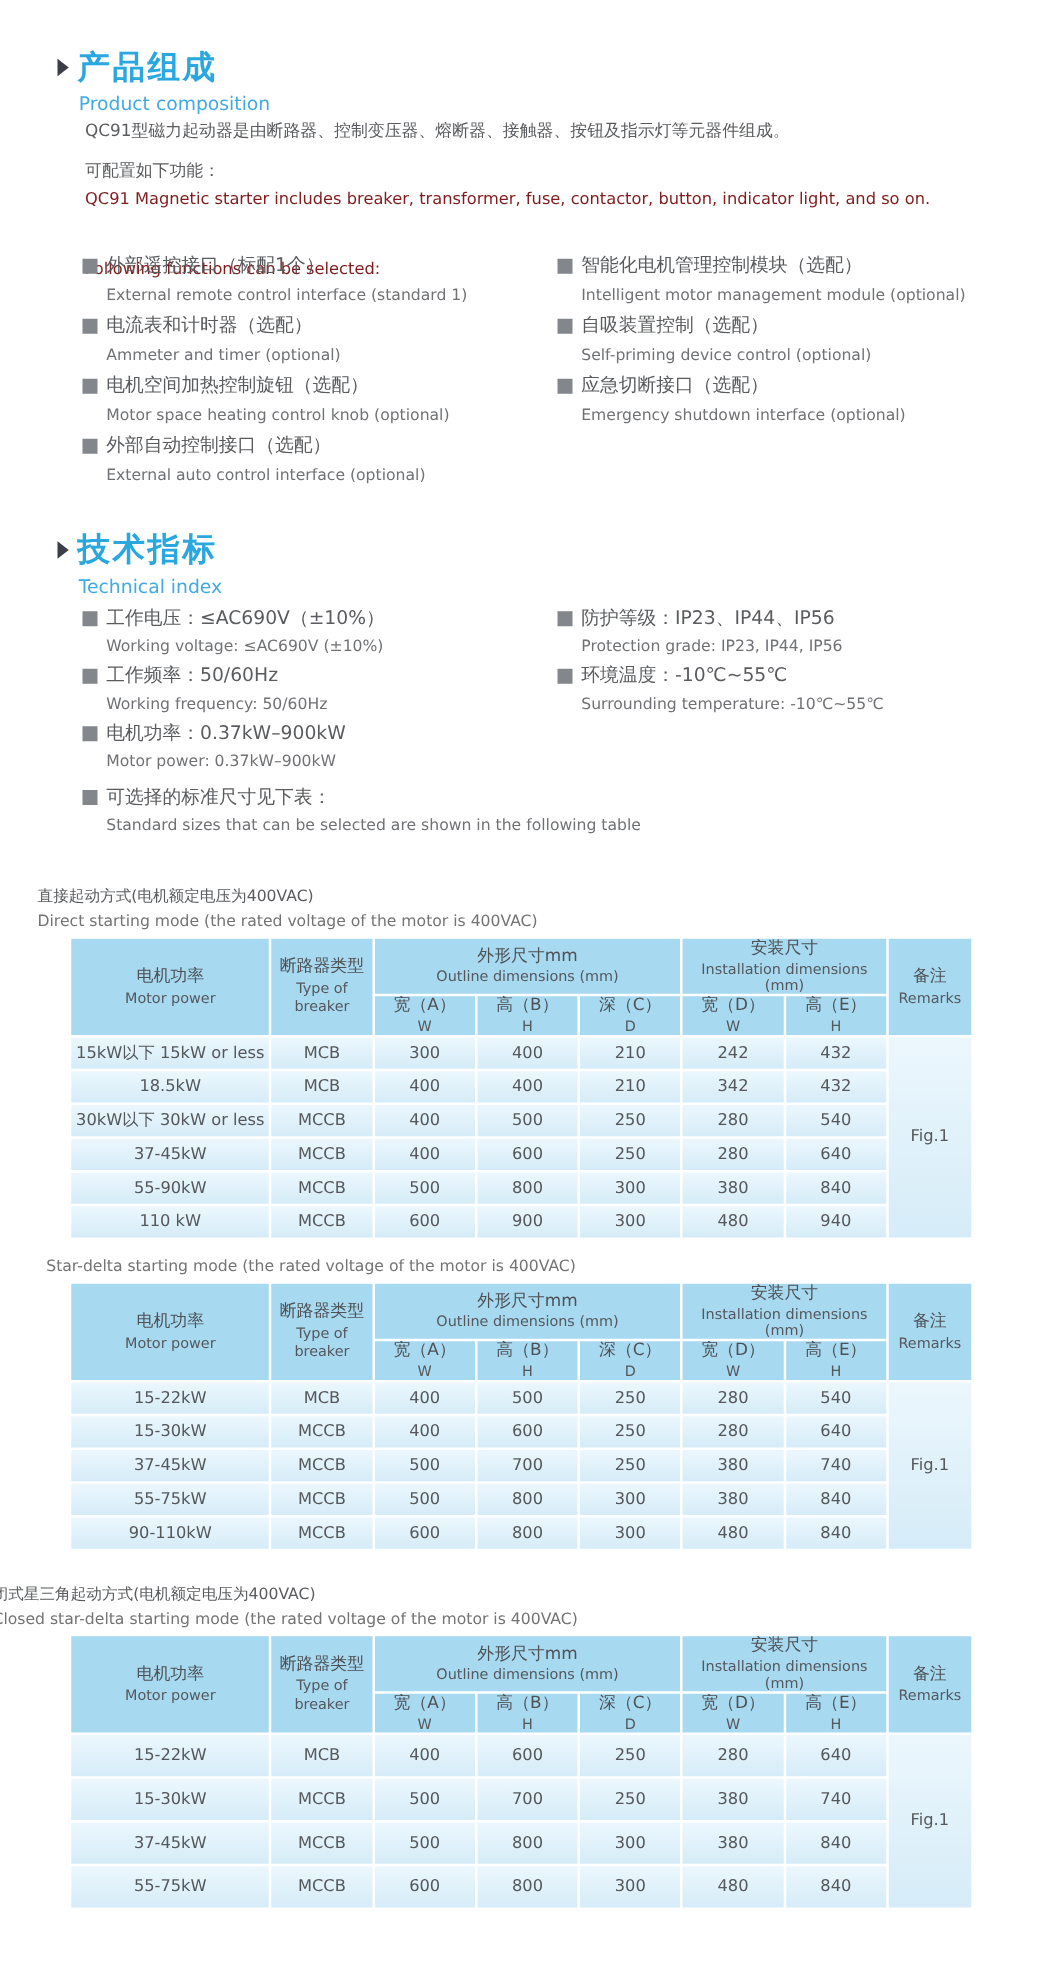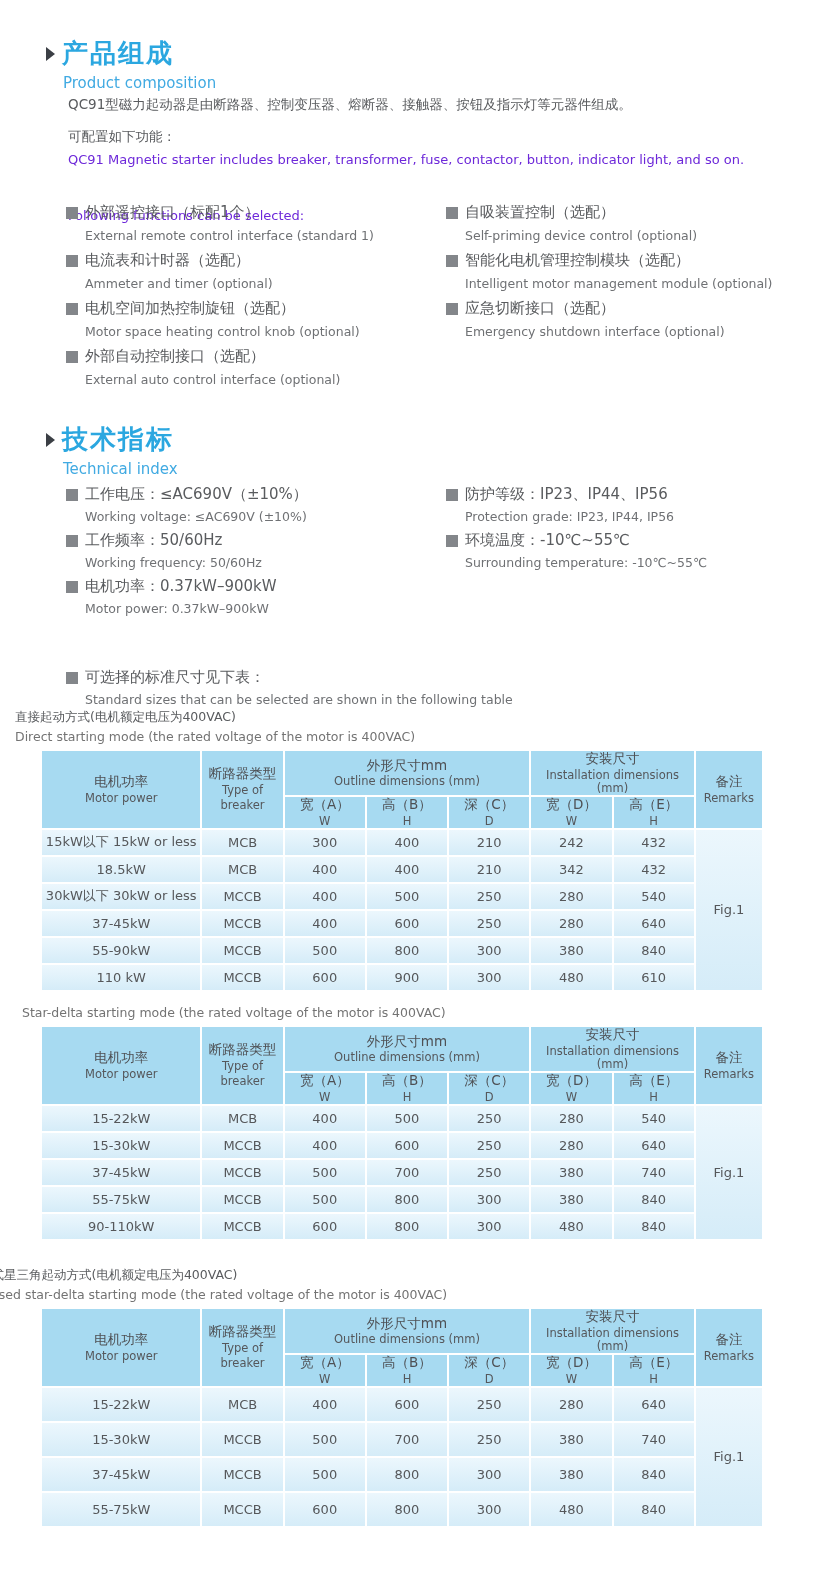--- a/index.html
+++ b/index.html
@@ -13,44 +13,44 @@
   .sec-title-row { display:flex; align-items:center; }
   .arrow-icon { width:0; height:0; border-left:9px solid #3b3f45;
                 border-top:7px solid transparent; border-bottom:7px solid transparent;
                 margin-right:7px; }
   .sec-title-zh { font-size:26px; color:#2ba7e0; font-weight:600; letter-spacing:2px; }
   .sec-title-en { font-size:15px; color:#41aae2; margin-top:3px; margin-left:17px; }
 
   
   .para { position:absolute; left:68px; white-space:nowrap; }
   .para-zh { font-size:13.5px; color:#595b5e; }
-  .para-en { font-size:13px; color:#6d28d9; }
+  .para-en { font-size:13px; color:#7f1d1d; }
   #para1 { top:96px; }
   #para2 { top:128px; }
   #para3 { top:152px; }
   #para4 { top:176px;margin-top:32px; }
 
   
   .pair-list { position:absolute; }
   #features-left  { left:66px;  top:203px; }
   #features-right { left:446px; top:203px; }
   #specs-left     { left:66px;  top:485px; }
   #specs-right    { left:446px; top:485px; }
   .feat-item { margin-bottom:7px; }
   .feat-zh, .note-zh { font-size:15px; color:#595b5e; display:flex; align-items:center; white-space:nowrap; }
   .bullet { display:inline-block; width:12px; height:12px; background:#83868a; margin-right:7px; flex:0 0 auto; }
   .feat-en { font-size:12.5px; color:#6f7174; margin:6px 0 8px 19px; white-space:nowrap; }
   .spec-item .feat-en { margin:5px 0 5px 19px; }
 
   
-  #std-note { position:absolute; left:66px; top:668px; }
+  #std-note { position:absolute; left:66px; top:628px; }
   #std-note .feat-en { margin-top:5px; }
 
   
-  .tbl-block { position:absolute; left:40px; width:724px; }
+  .tbl-block { position:absolute; left:55px; width:724px; }
   #tblock1 { top:709px; }
   #tblock2 { top:1002px; }
   #tblock3 { top:1267px; }
   .cap-zh { font-size:12.5px; color:#595b5e; white-space:nowrap; }
   .cap-en { font-size:12.5px; color:#737373; margin-top:3px; white-space:nowrap; }
   #tblock1 .cap-zh, #tblock1 .cap-en { margin-left:-25px; }
   #tblock2 .cap-zh, #tblock2 .cap-en { margin-left:-18px; }
   #tblock3 .cap-zh, #tblock3 .cap-en { margin-left:-61px; }
 
   table.dim-table { border-collapse:separate; border-spacing:2px; table-layout:fixed;
@@ -113,30 +113,30 @@
           <span class="bullet"></span>
           <span>外部自动控制接口（选配）</span>
         </div>
         <div class="feat-en">External auto control interface (optional)</div>
       </div>
     </div>
   <div class="pair-list" id="features-right">
       <div class="feat-item feature">
         <div class="feat-zh">
           <span class="bullet"></span>
+          <span>智能化电机管理控制模块（选配）</span>
+        </div>
+        <div class="feat-en">Intelligent motor management module (optional)</div>
+      </div>
+      <div class="feat-item feature">
+        <div class="feat-zh">
+          <span class="bullet"></span>
           <span>自吸装置控制（选配）</span>
         </div>
         <div class="feat-en">Self-priming device control (optional)</div>
-      </div>
-      <div class="feat-item feature">
-        <div class="feat-zh">
-          <span class="bullet"></span>
-          <span>智能化电机管理控制模块（选配）</span>
-        </div>
-        <div class="feat-en">Intelligent motor management module (optional)</div>
       </div>
       <div class="feat-item feature">
         <div class="feat-zh">
           <span class="bullet"></span>
           <span>应急切断接口（选配）</span>
         </div>
         <div class="feat-en">Emergency shutdown interface (optional)</div>
       </div>
     </div>
 
@@ -304,21 +304,21 @@
             <td>380</td>
             <td>840</td>
           </tr>
           <tr>
             <td>110 kW</td>
             <td>MCCB</td>
             <td>600</td>
             <td>900</td>
             <td>300</td>
             <td>480</td>
-            <td>610</td>
+            <td>940</td>
           </tr>
         </tbody>
       </table>
   </div>
 
   <div class="tbl-block" id="tblock2">
     <div class="cap-en">Star-delta starting mode (the rated voltage of the motor is 400VAC)</div>
     <table class="dim-table t-compact">
         <colgroup>
           <col style="width: 158px;">

